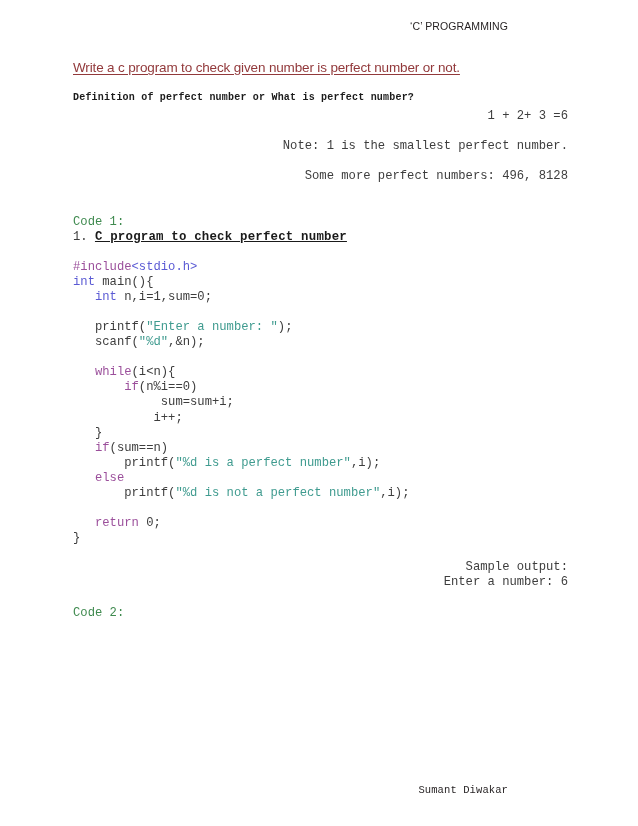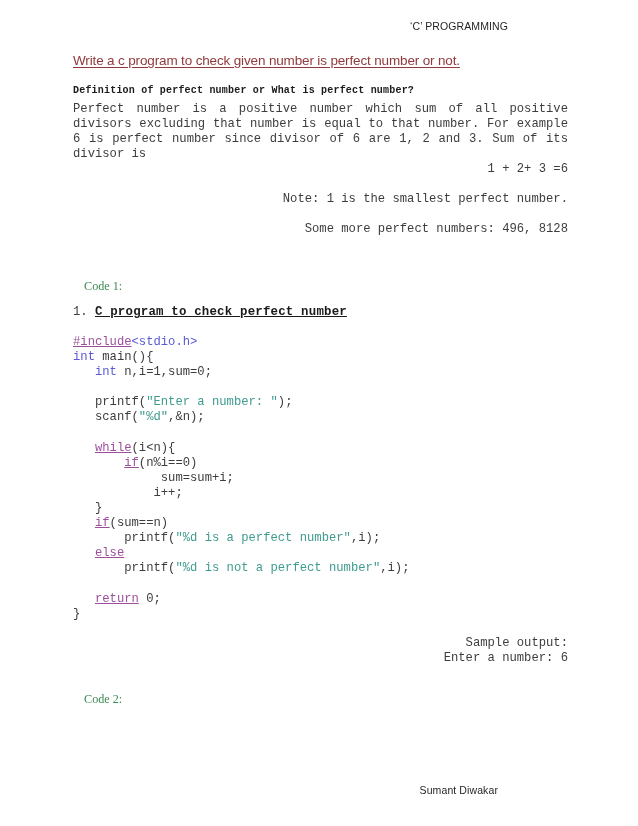--- a/index.html
+++ b/index.html
@@ -28,33 +28,33 @@
     font-size: 10.5px;
     color: #231f20;
     letter-spacing: 0.1px;
     white-space: nowrap;
   }
 
   
   .footer {
     position: absolute;
     bottom: 30px;
-    right: 84px;
-    font-family: Liberation Sans, sans-serif;
+    right: 74px;
+    font-family: Liberation Mono, monospace;
     font-size: 10.5px;
     color: #231f20;
     letter-spacing: 0.1px;
     white-space: nowrap;
   }
 
   
   .content {
     position: absolute;
     left: 73px;
-    top: 53px;
+    top: 60px;
     width: 495px;
   }
 
   
   .doc-title {
     font-family: "Liberation Sans", "DejaVu Sans", sans-serif;
     font-size: 13.5px;
     color: #92393b;
     text-decoration: underline;
     text-decoration-color: #92393b;
@@ -104,31 +104,31 @@
     line-height: 15.1px;
     color: #3d3d3d;
     margin: 0;
     white-space: pre-wrap;
     letter-spacing: 0;
   }
   .code-line { min-height: 15.1px; }
   .blank-line { height: 15.1px; }
 
   .tok-plain   { color: #3d3d3d; }
-  .tok-keyword { color: #9b4f9b; text-decoration: underline; }
+  .tok-keyword { color: #9b4f9b; }
   .tok-type    { color: #5a5ad4; }
   .tok-string  { color: #3f9b8f; }
   .tok-header  { color: #5a5ad4; }
 
   .label-green {
-    font-family: Liberation Serif, serif;
+    font-family: Liberation Mono, monospace;
     font-size: 12.2px;
     line-height: 15.1px;
     color: #3f8a4f;
-    margin: 11px;
+    margin: 0;
   }
   .numbered-head {
     font-family: "Liberation Mono", "DejaVu Sans Mono", monospace;
     font-size: 12.2px;
     line-height: 15.5px;
     color: #3d3d3d;
     margin: 0;
   }
   .numbered-head .bold-part {
     font-weight: bold;
@@ -144,21 +144,20 @@
 <div class="page">
 
   <div class="header">‘C’ PROGRAMMING</div>
 
   <div class="content">
 
     <h1 class="doc-title">Write a c program to check given number is perfect number or not.</h1>
 
     <div class="subhead">Definition of perfect number or What is perfect number?</div>
 
-    <p class="para justified">Perfect number is a positive number which sum of all positive divisors excluding that number is equal to that number. For example 6 is perfect number since divisor of 6 are 1, 2 and 3.  Sum of its divisor is</p>
 
     <p class="para">1 + 2+ 3 =6</p>
 
     <div class="gap-sm"></div>
 
     <p class="para">Note: 1 is the smallest perfect number.</p>
 
     <div class="gap-sm"></div>
 
 

